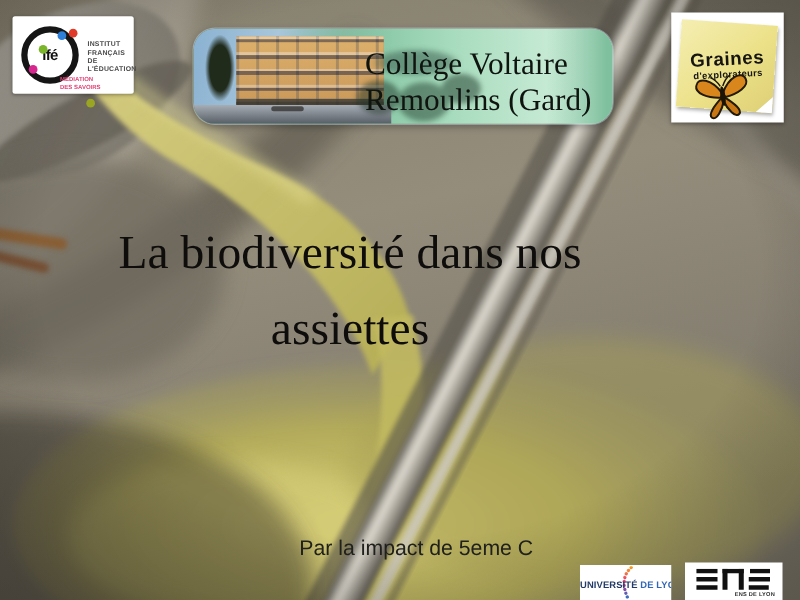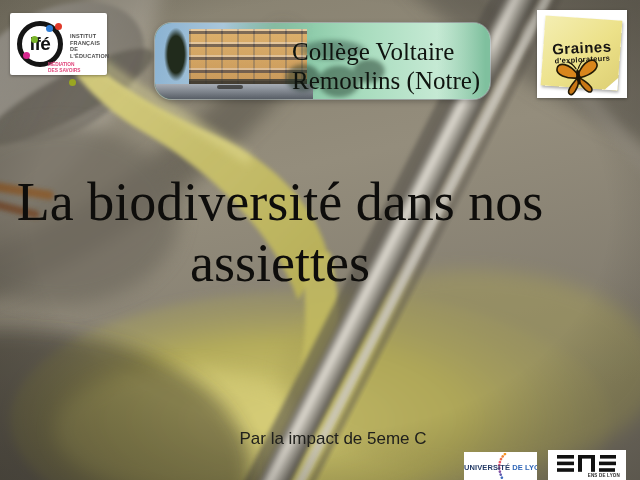--- a/index.html
+++ b/index.html
@@ -5,21 +5,21 @@
   html,body{margin:0;padding:0;background:#222;}
   .slide{position:relative;width:640px;height:480px;overflow:hidden;
          font-family:"Liberation Sans",sans-serif;background:#857f70;}
   .bg{position:absolute;left:0;top:0;}
 
   
   .ife{position:absolute;left:10px;top:13px;width:97px;height:62px;background:#fff;
        border-radius:2px;box-shadow:0 1px 3px rgba(0,0,0,.35);}
   .ife-ring{position:absolute;left:7px;top:8px;width:36px;height:36px;border:5px solid #151515;
             border-radius:50%;display:flex;align-items:center;justify-content:center;}
-  .ife-acronym{font-weight:bold;font-size:19px;color:#111;letter-spacing:-0.5px;}
+  .ife-acronym{font-weight:bold;font-size:12px;color:#111;letter-spacing:-0.5px;}
   .dot{position:absolute;width:7px;height:7px;border-radius:50%;}
   .dot-blue{left:24px;top:-1px;background:#2f7ed8;}
   .dot-red{left:33px;top:-3px;background:#e03a2a;}
   .dot-green{left:9px;top:10px;background:#7ab52a;}
   .dot-magenta{left:1px;top:26px;background:#d6278e;}
   .dot-olive{left:47px;top:53px;background:#9aa621;}
   .ife-name{position:absolute;left:60px;top:20px;width:36px;font-size:5.5px;line-height:6.5px;
             font-weight:bold;color:#4a4a4a;letter-spacing:.2px;}
   .ife-tagline{position:absolute;left:38px;top:49px;font-size:4.8px;line-height:5.5px;
                font-weight:bold;color:#e0457b;}
@@ -65,21 +65,21 @@
         border-top:13px solid transparent;border-right:13px solid #c9bc6a;}
   .g-text{position:absolute;left:4px;top:22px;width:70px;text-align:center;
         transform:rotate(-7deg);color:#171512;}
   .g1{font-size:15px;font-weight:bold;letter-spacing:.5px;line-height:15px;}
   .g2{font-size:7.5px;font-weight:bold;letter-spacing:.3px;line-height:9px;}
   .butterfly{position:absolute;left:14px;top:40px;transform:rotate(-12deg);}
 
   
   .title{position:absolute;left:0;top:172px;width:560px;margin:0;text-align:center;
          font-family:"Liberation Serif",serif;font-weight:normal;
-         font-size:54px;line-height:61px;color:#0e0d0b;}
+         font-size:38px;line-height:61px;color:#0e0d0b;}
   .title span{display:block;}
   .subtitle{position:absolute;left:36px;top:335px;width:560px;font-size:19.5px;
             letter-spacing:.2px;color:#181818;}
   .credit{position:absolute;left:26px;top:429px;width:614px;text-align:center;
           font-size:17px;color:#20201c;}
 
   
   .udl{position:absolute;left:464px;top:452px;width:73px;height:28px;background:#fff;overflow:hidden;}
   .udl-swirl{position:absolute;left:30px;top:1px;}
   .udl-text{position:absolute;left:0;top:11px;width:73px;text-align:center;white-space:nowrap;
@@ -189,21 +189,21 @@
       <div class="bp-sky"></div>
       <div class="bp-building"></div>
       <div class="bp-tree"></div>
       <div class="bp-ground"></div>
       <div class="bp-bench"></div>
     </div>
     <div class="ghost"></div>
     <div class="bp-fade"></div>
     <div class="banner-text">
       <div>Collège Voltaire</div>
-      <div>Remoulins (Notre)</div>
+      <div>Remoulins (Gard)</div>
     </div>
   </div>
 
   <div class="graines">
     <div class="note">
       <div class="g-text">
         <div class="g1">Graines</div>
         <div class="g2">d'explorateurs</div>
       </div>
       <svg class="butterfly" width="46" height="38" viewBox="0 0 46 38">

